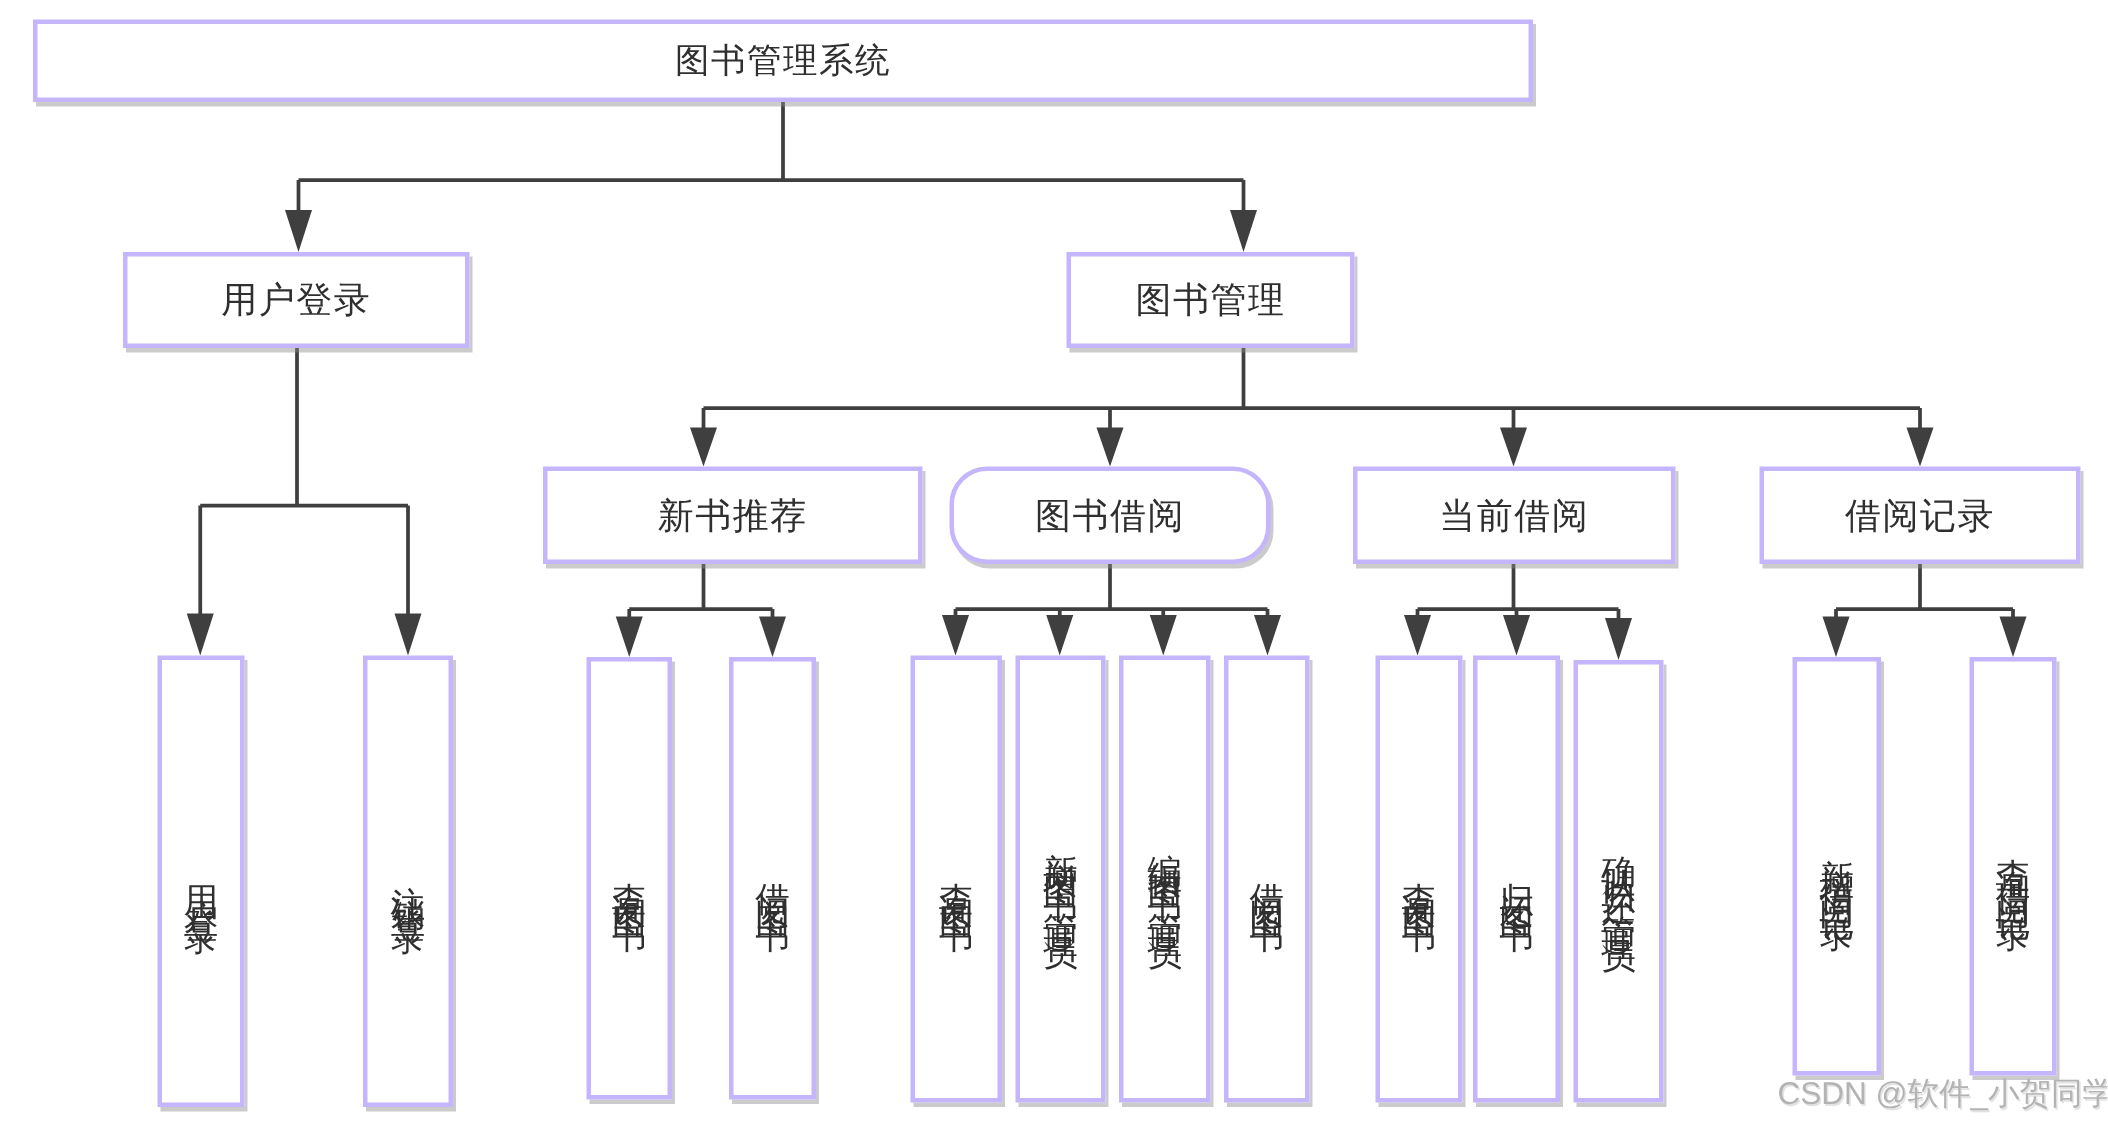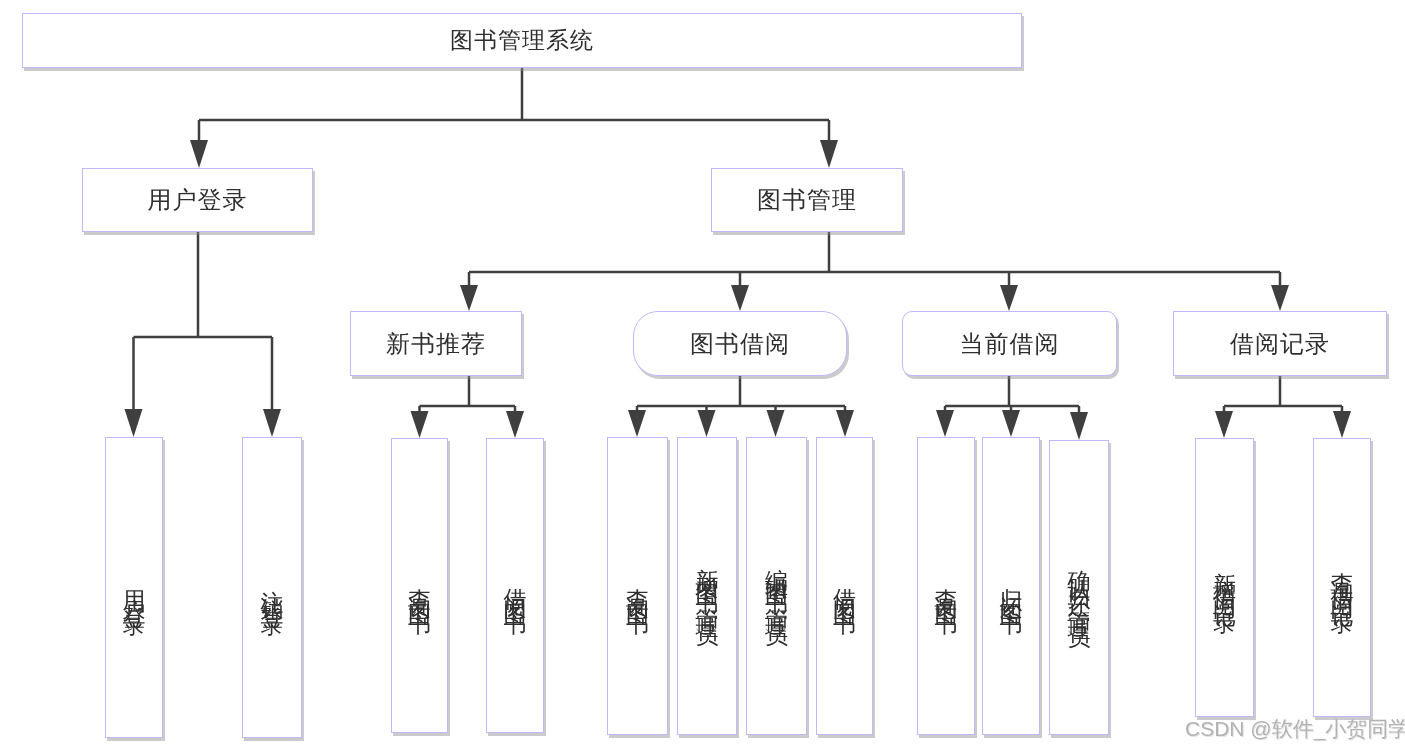--- a/index.html
+++ b/index.html
@@ -9,21 +9,21 @@
     background:#ffffff;
     font-family:"Liberation Sans","DejaVu Sans",sans-serif;
     color:#2f2f2f;
     overflow:hidden;
   }
   #wires{position:absolute;left:0;top:0;width:1405px;height:747px;pointer-events:none;}
   .node{
     position:absolute;
     box-sizing:border-box;
     background:#ffffff;
-    border:1px solid #c4b5fd;
+    border:3px solid #c4b5fd;
     box-shadow:2px 3px 0 rgba(140,140,140,0.45);
     display:flex;align-items:center;justify-content:center;
   }
   .hnode{font-size:24px;letter-spacing:1px;white-space:nowrap;}
   .root{font-size:23px;}
   .vnode span{
     writing-mode:vertical-rl;
     text-orientation:mixed;
     font-size:23px;
     letter-spacing:8px;
@@ -82,23 +82,23 @@
       <polygon points="1215,411 1233,411 1224,438"></polygon>
       <polygon points="1333,411 1351,411 1342,438"></polygon>
     </g>
   </svg>
 
   <div class="node hnode root" style="left:22px;top:13px;width:1000px;height:55px;">图书管理系统</div>
 
   <div class="node hnode" style="left:82px;top:168px;width:231px;height:64px;">用户登录</div>
   <div class="node hnode" style="left:711px;top:168px;width:192px;height:64px;">图书管理</div>
 
-  <div class="node hnode" style="left:350px;top:311px;width:172px;height:65px;">新书推荐</div>
+  <div class="node hnode" style="left:362px;top:311px;width:253px;height:65px;">新书推荐</div>
   <div class="node hnode" style="left:633px;top:311px;width:214px;height:65px;border-radius:25px;">图书借阅</div>
-  <div class="node hnode" style="left:902px;top:311px;width:215px;height:65px;border-radius:10px;">当前借阅</div>
+  <div class="node hnode" style="left:902px;top:311px;width:215px;height:65px;">当前借阅</div>
   <div class="node hnode" style="left:1173px;top:311px;width:214px;height:65px;">借阅记录</div>
 
   <div class="node vnode" style="left:105px;top:437px;width:58px;height:301px;">
     <span>用户登录</span>
     </div>
   <div class="node vnode" style="left:242px;top:437px;width:60px;height:301px;">
     <span>注销登录</span>
     </div>
 
   <div class="node vnode" style="left:391px;top:438px;width:57px;height:295px;">

